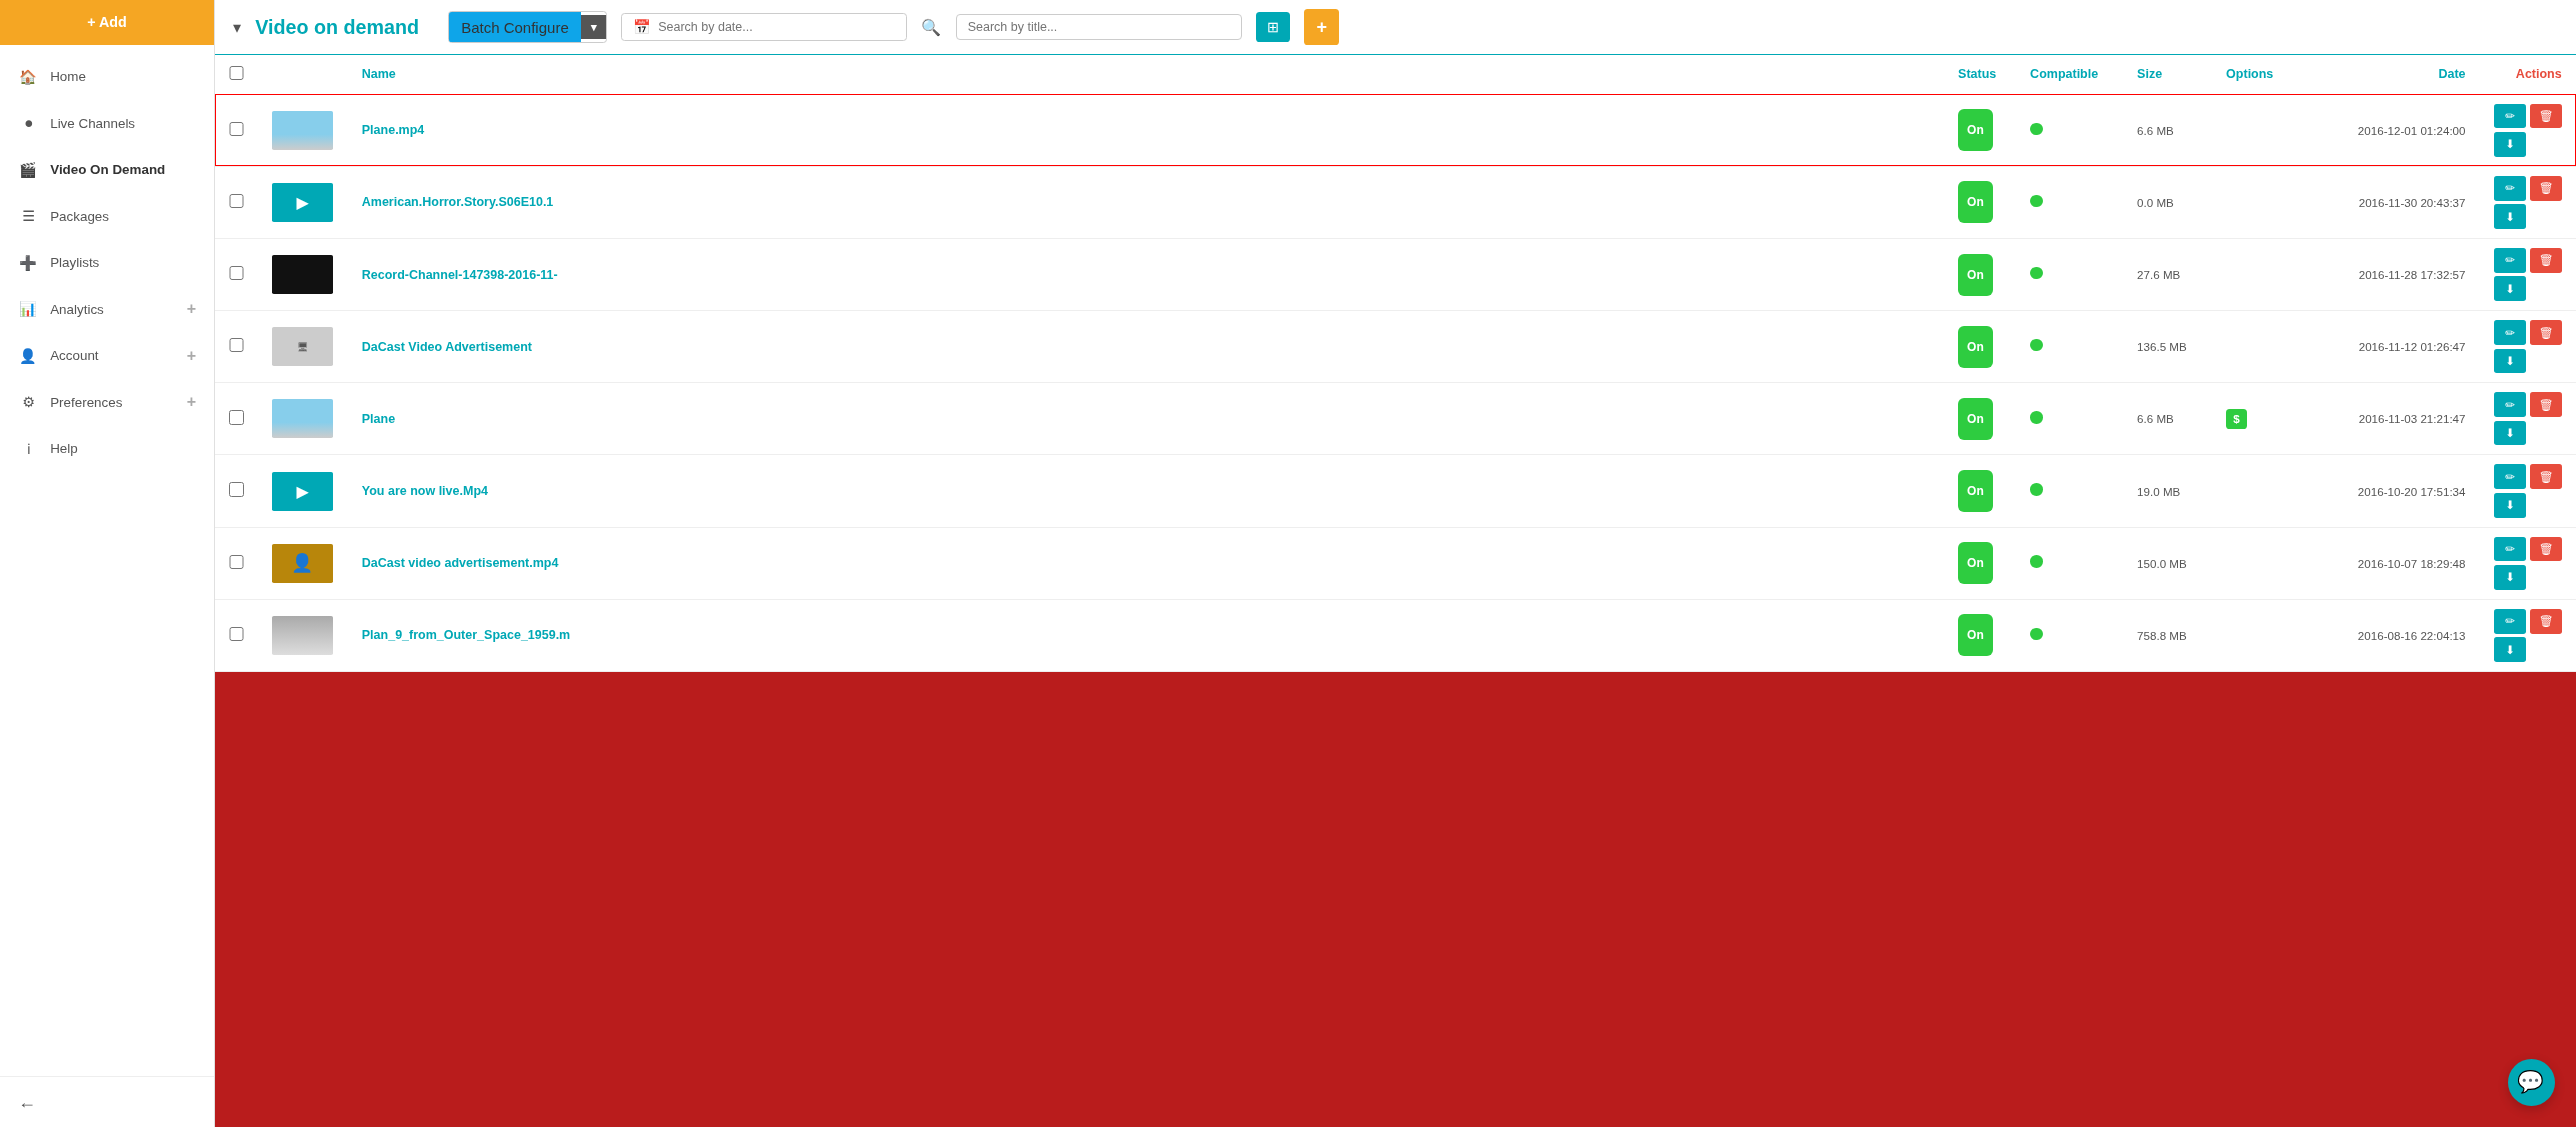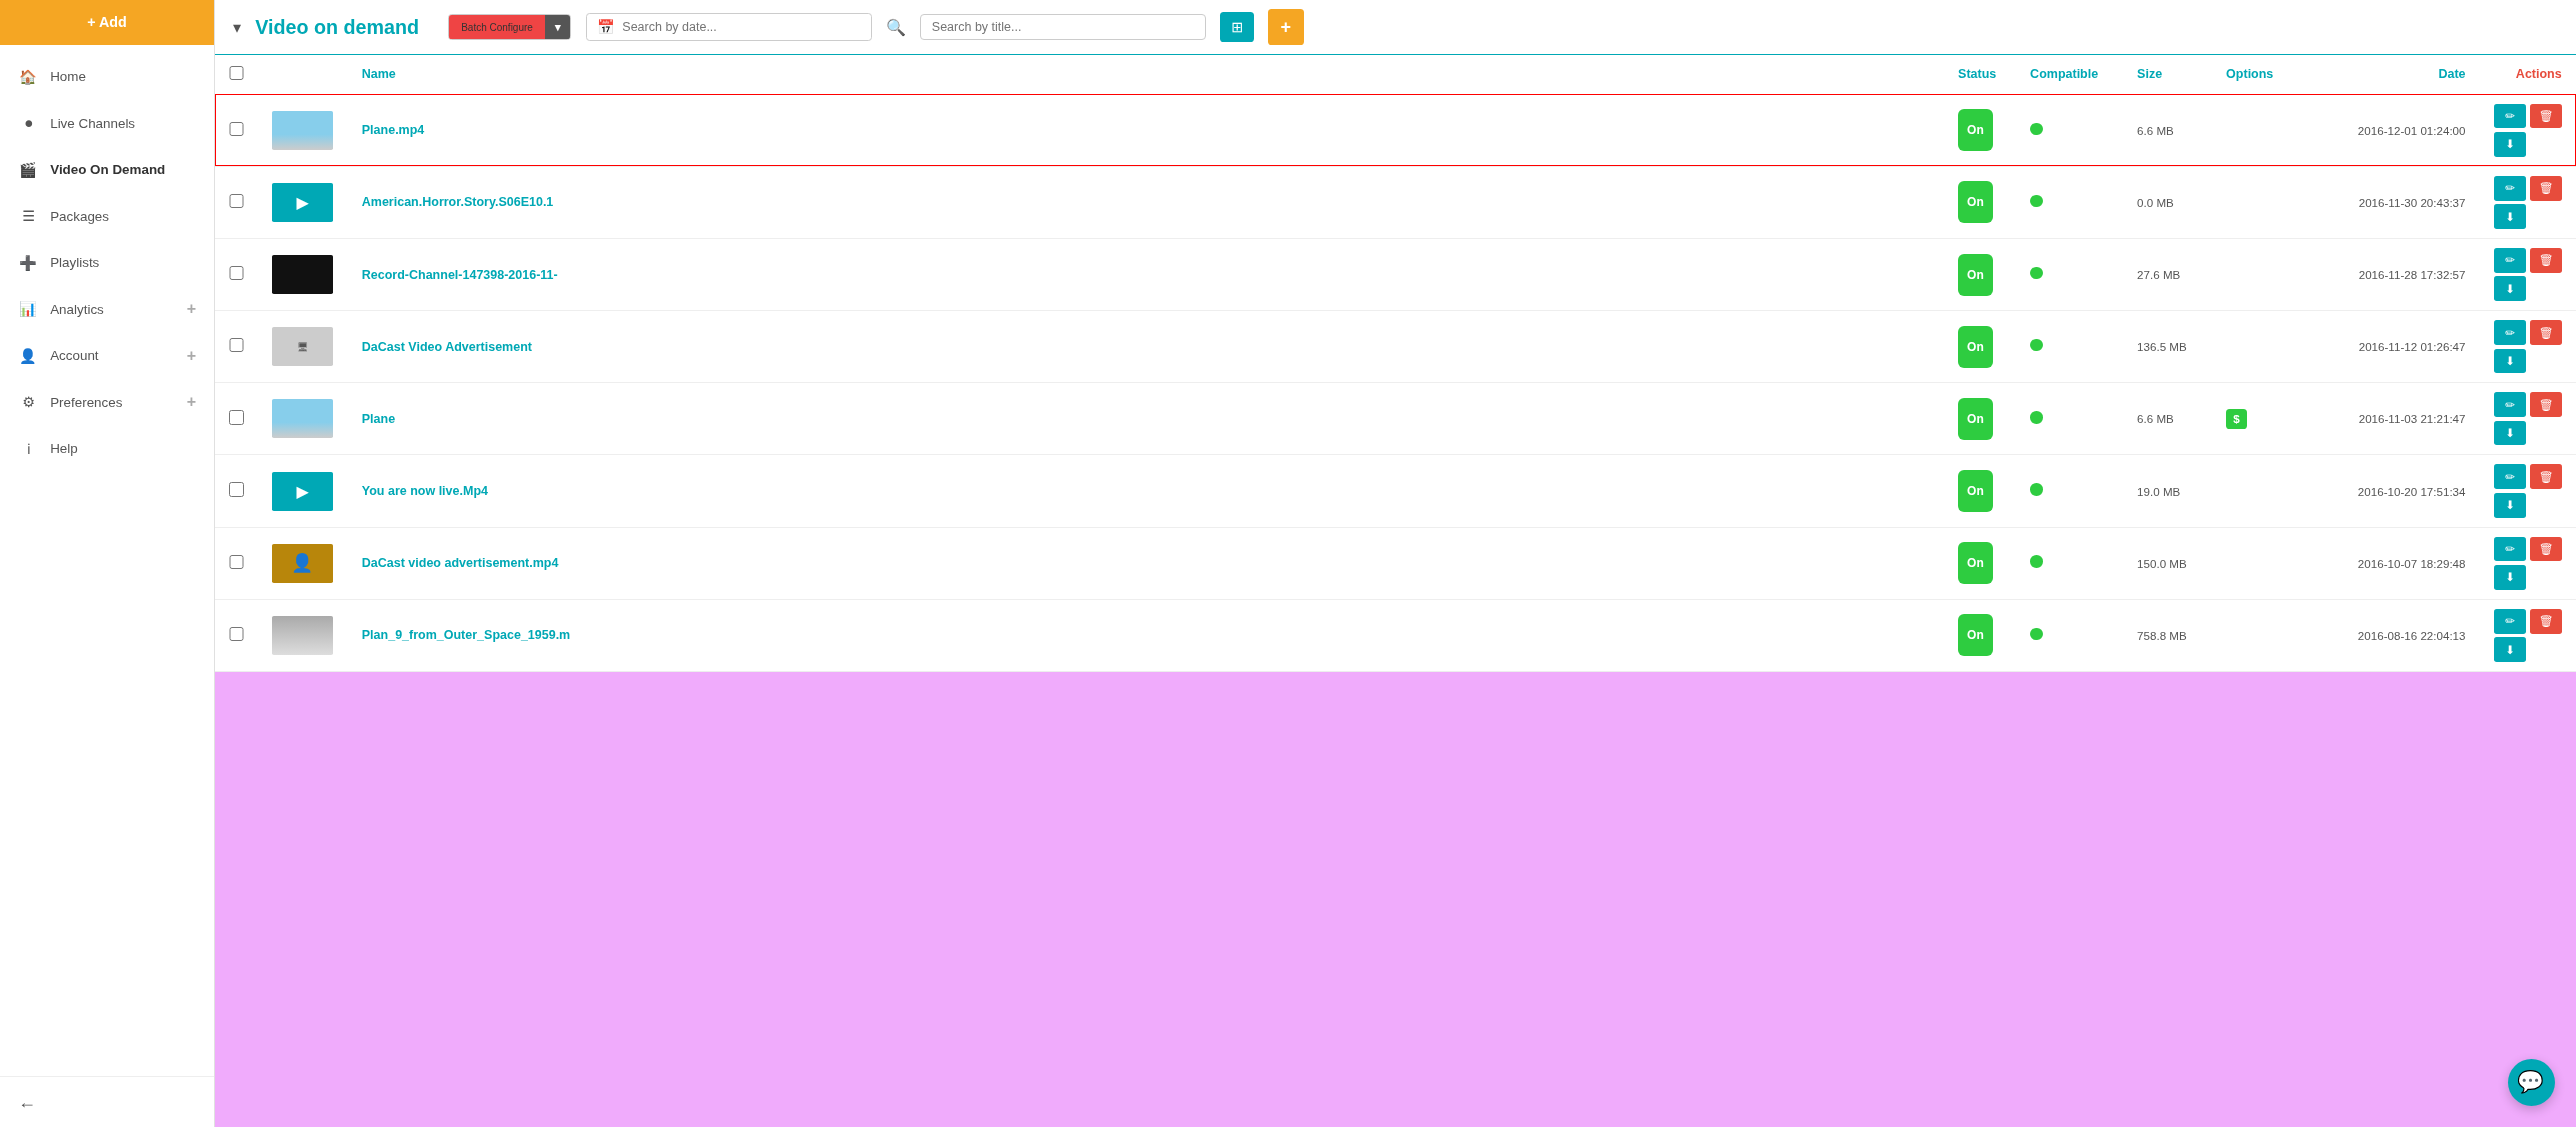--- a/index.html
+++ b/index.html
@@ -102,23 +102,23 @@
     .batch-configure {
       display: flex;
       align-items: center;
       border: 0.9px solid #ccc;
       border-radius: 3.6px;
       overflow: hidden;
       cursor: pointer;
     }
     .batch-configure-label {
       padding: 6.3px 12.5px;
-      font-size: 10px;
+      font-size: 15px;
       color: #333;
-      background: #ef4444;
+      background: #0ea5e9;
     }
     .batch-configure-arrow {
       background: #555;
       color: #fff;
       padding: 6.3px 7.2px;
       font-size: 10.7px;
     }
     .search-date {
       display: flex;
       align-items: center;
@@ -172,21 +172,21 @@
       cursor: pointer;
       font-size: 18px;
       border-radius: 3.6px;
       font-weight: bold;
     }
 
     
     .table-container {
       flex: 1;
       overflow-y: auto;
-      background: #f0abfc;
+      background: #b91c1c;
     }
     table {
       width: 100%;
       border-collapse: collapse;
     }
     thead tr {
       border-bottom: 1.8px solid #e0e0e0;
     }
     thead th {
       padding: 10.7px 14.3px;

